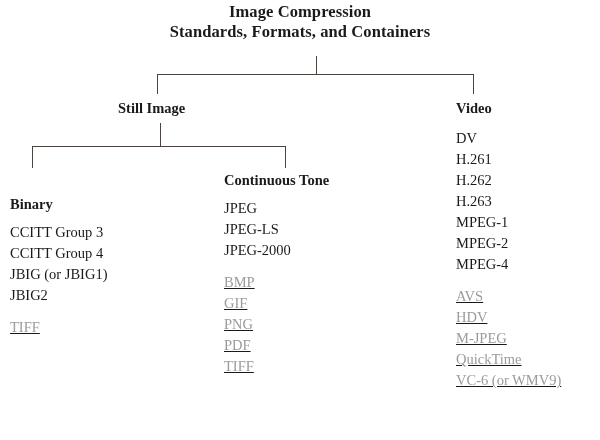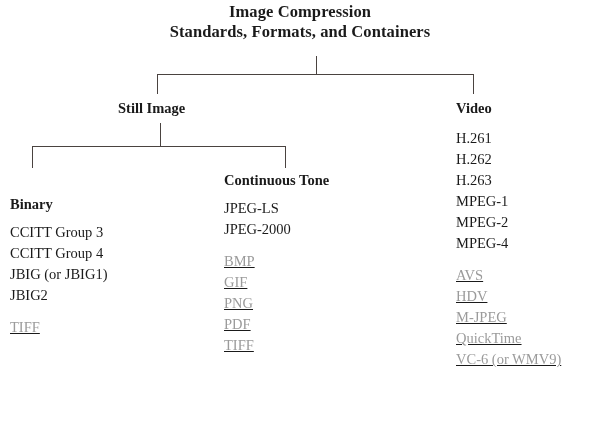--- a/index.html
+++ b/index.html
@@ -111,34 +111,36 @@
       <div class="item primary">JBIG2</div>
     </div>
     <div class="group">
       <div class="item secondary">TIFF</div>
     </div>
   </div>
 
   <div class="column" style="left:224px; top:171px;">
     <div class="col-heading">Continuous Tone</div>
     <div class="group">
+      <div class="item primary">JPEG</div>
       <div class="item primary">JPEG-LS</div>
       <div class="item primary">JPEG-2000</div>
     </div>
     <div class="group">
       <div class="item secondary">BMP</div>
       <div class="item secondary">GIF</div>
       <div class="item secondary">PNG</div>
       <div class="item secondary">PDF</div>
       <div class="item secondary">TIFF</div>
     </div>
   </div>
 
   <div class="column" style="left:456px; top:128px;">
     <div class="group">
+      <div class="item primary">DV</div>
       <div class="item primary">H.261</div>
       <div class="item primary">H.262</div>
       <div class="item primary">H.263</div>
       <div class="item primary">MPEG-1</div>
       <div class="item primary">MPEG-2</div>
       <div class="item primary">MPEG-4</div>
     </div>
     <div class="group">
       <div class="item secondary">AVS</div>
       <div class="item secondary">HDV</div>

